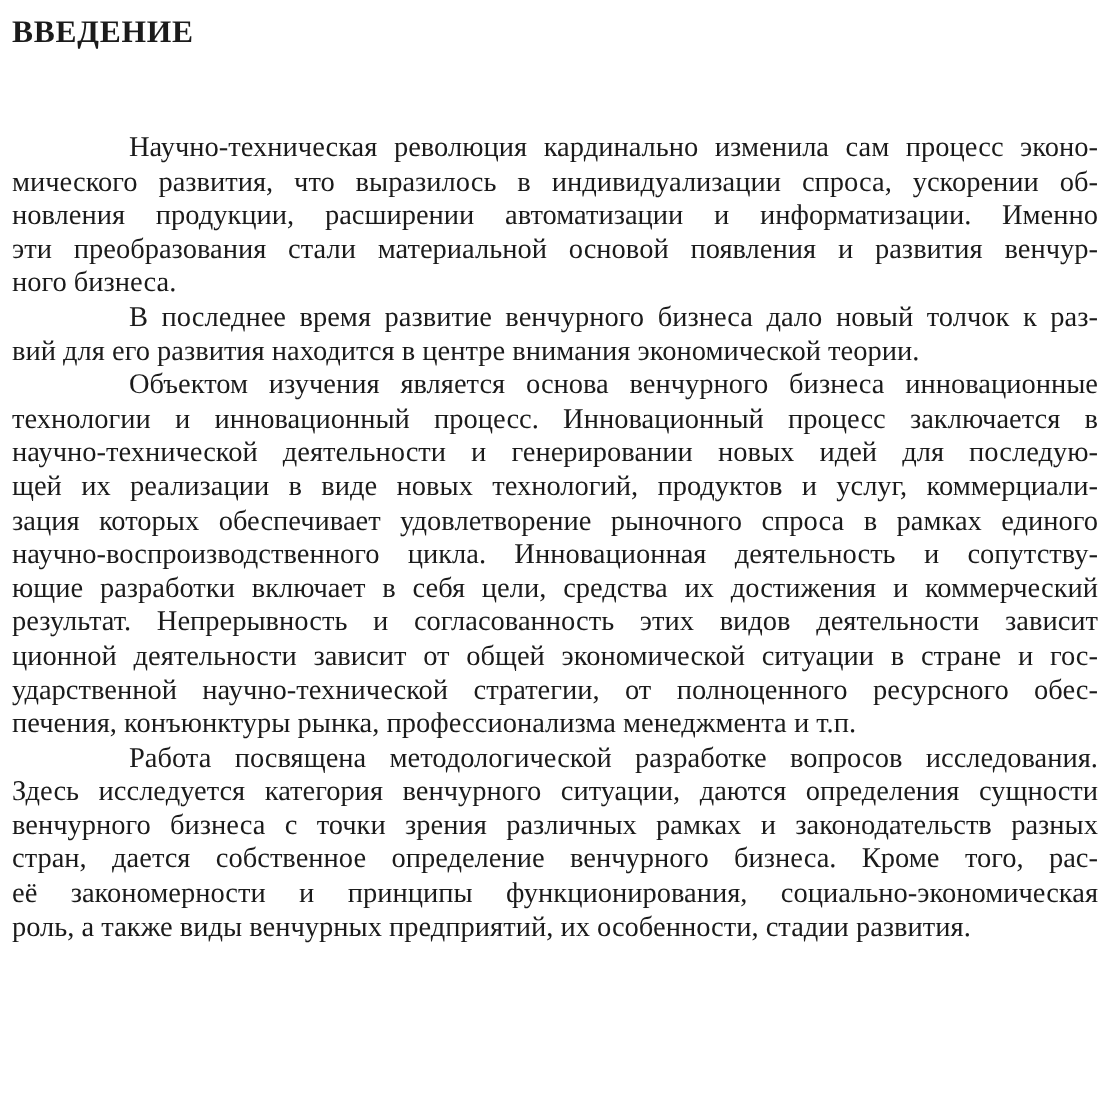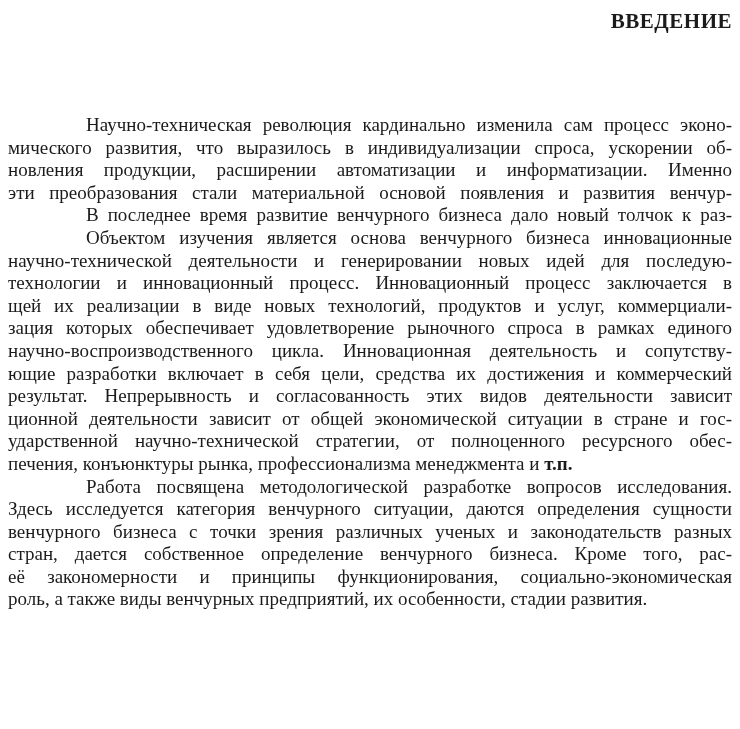--- a/index.html
+++ b/index.html
@@ -15,81 +15,83 @@
     color: #1b1b1b;
   }
   .page {
     box-sizing: border-box;
     width: 740px;
     height: 729px;
     padding: 8px 8px 0 8px;
     background: #ffffff;
   }
   .doc-title {
-    text-align: right;
+    text-align: left;
     font-weight: bold;
     font-size: 21px;
     line-height: 26px;
     letter-spacing: 0.5px;
   }
   .doc-body {
-    margin-top: 80px;
+    margin-top: 54px;
     font-size: 19px;
     line-height: 22.6px;
   }
   .paragraph {
     margin: 0;
   }
   .line {
     text-align: justify;
     text-align-last: justify;
     white-space: normal;
     overflow: hidden;
     height: 22.6px;
   }
   .line.first {
     text-indent: 78px;
   }
   .line.last {
     text-align-last: auto;
   }
   .bold {
-    font-weight: bold;
+    font-weight: normal;
   }
 </style>
 </head>
 <body>
 
 <div class="page">
   <div class="doc-title">ВВЕДЕНИЕ</div>
   <div class="doc-body">
       <div class="paragraph">
         <div class="line first"><span>Научно-техническая революция кардинально изменила сам процесс эконо-</span></div>
         <div class="line"><span>мического развития, что выразилось в индивидуализации спроса, ускорении об-</span></div>
         <div class="line"><span>новления продукции, расширении автоматизации и информатизации. Именно</span></div>
         <div class="line"><span>эти преобразования стали материальной основой появления и развития венчур-</span></div>
+        <div class="line last"><span>ного бизнеса.</span></div>
       </div>
       <div class="paragraph">
         <div class="line first"><span>В последнее время развитие венчурного бизнеса дало новый толчок к раз-</span></div>
+        <div class="line last"><span>вий для его развития находится в центре внимания экономической теории.</span></div>
       </div>
       <div class="paragraph">
         <div class="line first"><span>Объектом изучения является основа венчурного бизнеса инновационные</span></div>
+        <div class="line"><span>технологии и инновационный процесс. Инновационный процесс заключается в</span></div>
         <div class="line"><span>научно-технической деятельности и генерировании новых идей для последую-</span></div>
-        <div class="line"><span>технологии и инновационный процесс. Инновационный процесс заключается в</span></div>
         <div class="line"><span>щей их реализации в виде новых технологий, продуктов и услуг, коммерциали-</span></div>
         <div class="line"><span>зация которых обеспечивает удовлетворение рыночного спроса в рамках единого</span></div>
         <div class="line"><span>научно-воспроизводственного цикла. Инновационная деятельность и сопутству-</span></div>
         <div class="line"><span>ющие разработки включает в себя цели, средства их достижения и коммерческий</span></div>
         <div class="line"><span>результат. Непрерывность и согласованность этих видов деятельности зависит</span></div>
         <div class="line"><span>ционной деятельности зависит от общей экономической ситуации в стране и гос-</span></div>
         <div class="line"><span>ударственной научно-технической стратегии, от полноценного ресурсного обес-</span></div>
         <div class="line last"><span>печения, конъюнктуры рынка, профессионализма менеджмента и </span><span class="bold">т.п.</span></div>
       </div>
       <div class="paragraph">
         <div class="line first"><span>Работа посвящена методологической разработке вопросов исследования.</span></div>
         <div class="line"><span>Здесь исследуется категория венчурного ситуации, даются определения сущности</span></div>
-        <div class="line"><span>венчурного бизнеса с точки зрения различных ученых и законодательств разных</span></div>
+        <div class="line"><span>венчурного бизнеса с точки зрения различных рамках и законодательств разных</span></div>
         <div class="line"><span>стран, дается собственное определение венчурного бизнеса. Кроме того, рас-</span></div>
         <div class="line"><span>её закономерности и принципы функционирования, социально-экономическая</span></div>
         <div class="line last"><span>роль, а также виды венчурных предприятий, их особенности, стадии развития.</span></div>
       </div>
     </div>
 </div>
 
 </body></html>

